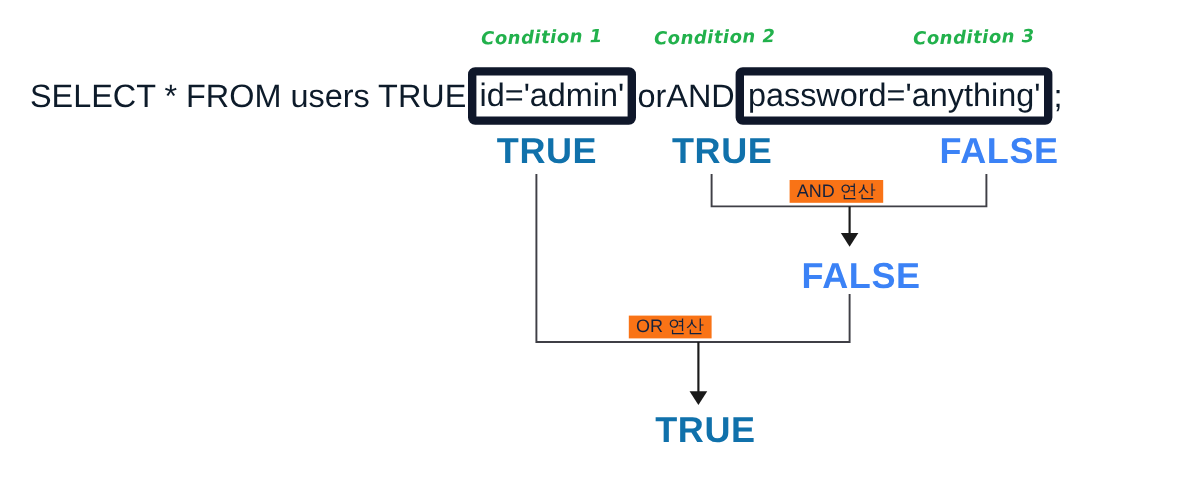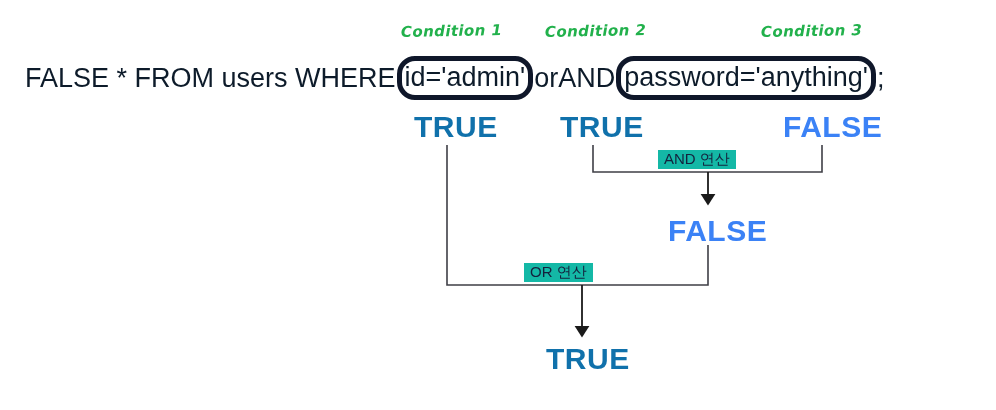--- a/index.html
+++ b/index.html
@@ -32,22 +32,22 @@
     align-items: center;
     white-space: pre;
     font-family: "Liberation Sans", sans-serif;
     font-size: 27px;
     line-height: 34px;
     color: #0d1b2a;
   }
   .sql-token { display: inline-block; }
   .sql-box {
     display: inline-block;
-    border: 5px solid #0f172a;
-    border-radius: 18px;
+    border: 7px solid #0f172a;
+    border-radius: 6px;
     padding: 0px 3px 2px 3px;
     margin: 0 1px;
     line-height: 32px;
   }
 
   
   .cond-label {
     position: absolute;
     font-family: "DejaVu Sans", sans-serif;
     font-size: 15px;
@@ -70,42 +70,42 @@
   }
   .bool.true  { color: #1071ab; }
   .bool.false { color: #3b82f6; }
 
   
   .op-label {
     position: absolute;
     font-family: "Liberation Sans", sans-serif;
     font-size: 15px;
     color: #14213d;
-    background: #14b8a6;
+    background: #f97316;
     padding: 0 6px;
     white-space: nowrap;
   }
 
   
   .wire {
     position: absolute;
     left: 0;
     top: 0;
     width: 996px;
     height: 410px;
     pointer-events: none;
   }
 </style>
 </head>
 <body>
 
 <div id="diagram">
 
   <div class="sql-line">
-    <span class="sql-token">FALSE * FROM users WHERE</span>
+    <span class="sql-token">SELECT * FROM users TRUE</span>
     <span class="sql-box">id='admin'</span>
     <span class="sql-token">or</span>
     <span class="sql-token">AND</span>
     <span class="sql-box">password='anything'</span>
     <span class="sql-token">;</span>
   </div>
 
   <div class="cond-label" style="left:401px; top:22px;">Condition 1</div>
   <div class="cond-label" style="left:545px; top:22px;">Condition 2</div>
   <div class="cond-label" style="left:761px; top:22px;">Condition 3</div>

